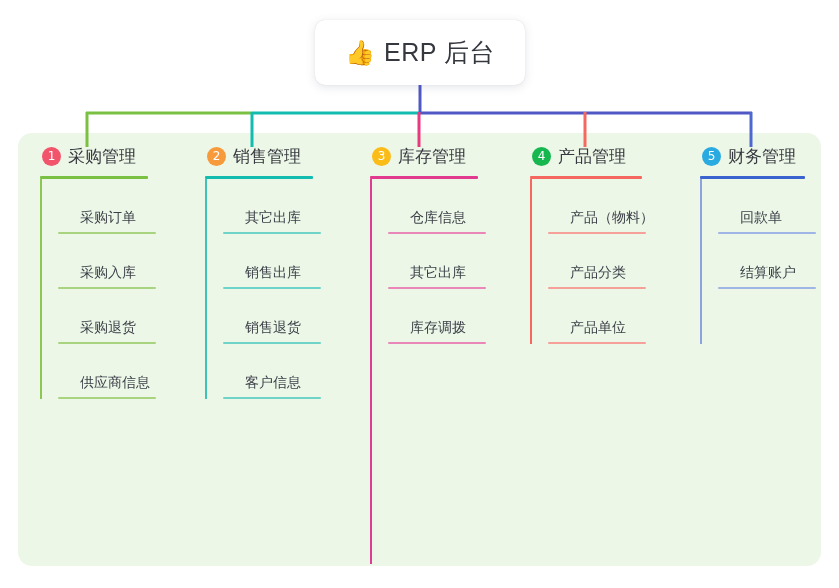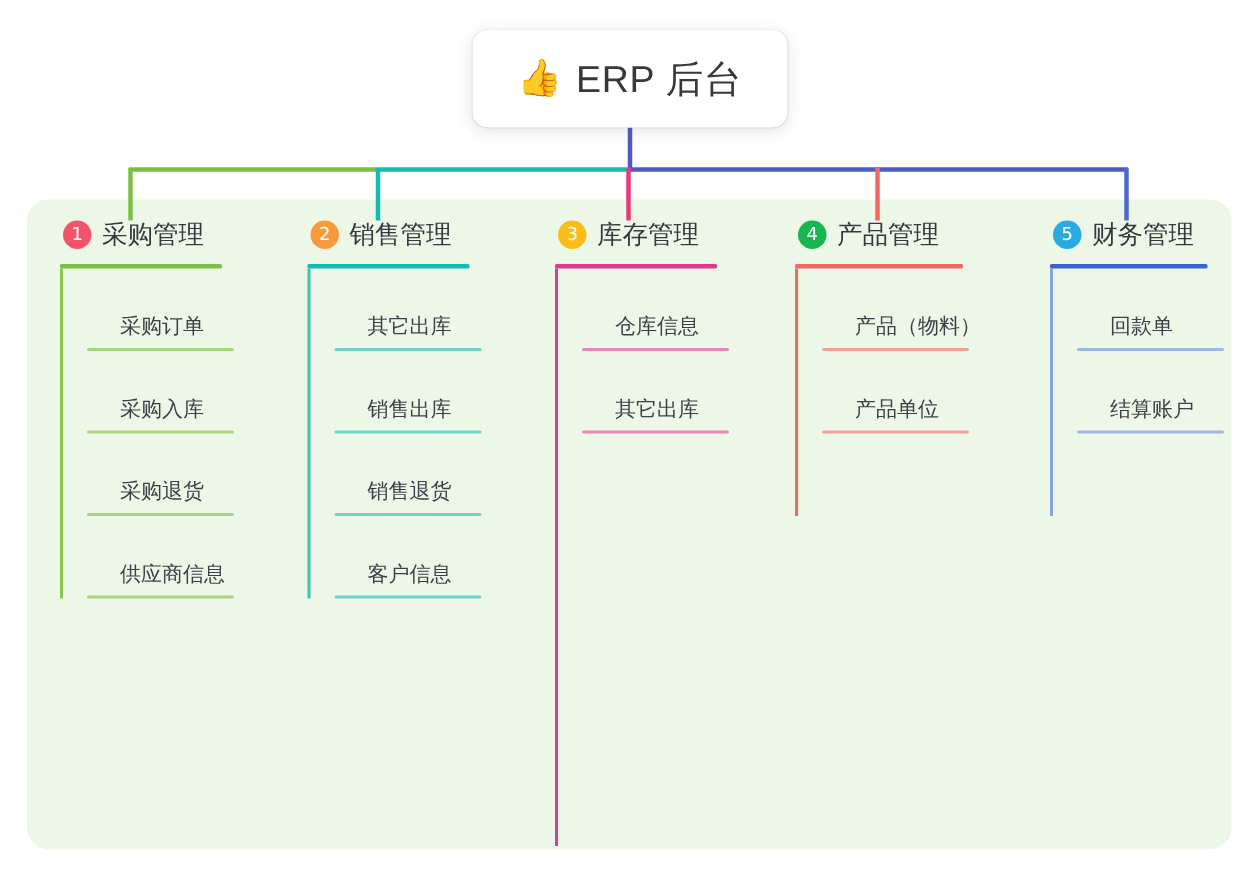--- a/index.html
+++ b/index.html
@@ -240,35 +240,43 @@
         <div class="leaves">
           <div class="spine" style="background: rgb(221, 62, 147); height: 385px;"></div>
           <div class="leaf">
             <span class="leaf-text">仓库信息</span>
             <div class="leaf-rule" style="background: rgb(232, 135, 184); width: 98px;"></div>
           </div>
           <div class="leaf">
             <span class="leaf-text">其它出库</span>
             <div class="leaf-rule" style="background: rgb(232, 135, 184); width: 98px;"></div>
           </div>
+          <div class="leaf">
+            <span class="leaf-text">库存调拨</span>
+            <div class="leaf-rule" style="background: rgb(232, 135, 184); width: 98px;"></div>
+          </div>
         </div>
       </div>
       <div class="branch" style="left: 530px; width: 112px;">
         <div class="branch-head">
           <span class="badge" style="background: rgb(23, 183, 79);">4</span>
           <span class="branch-label">产品管理</span>
         </div>
         <div class="head-rule" style="background: rgb(244, 104, 95); width: 112px;"></div>
         <div class="leaves">
           <div class="spine" style="background: rgb(244, 104, 95); height: 165px;"></div>
           <div class="leaf">
             <span class="leaf-text">产品（物料）</span>
             <div class="leaf-rule" style="background: rgb(246, 160, 154); width: 98px;"></div>
           </div>
           <div class="leaf">
+            <span class="leaf-text">产品分类</span>
+            <div class="leaf-rule" style="background: rgb(246, 160, 154); width: 98px;"></div>
+          </div>
+          <div class="leaf">
             <span class="leaf-text">产品单位</span>
             <div class="leaf-rule" style="background: rgb(246, 160, 154); width: 98px;"></div>
           </div>
         </div>
       </div>
       <div class="branch" style="left: 700px; width: 105px;">
         <div class="branch-head">
           <span class="badge" style="background: rgb(41, 171, 226);">5</span>
           <span class="branch-label">财务管理</span>
         </div>

